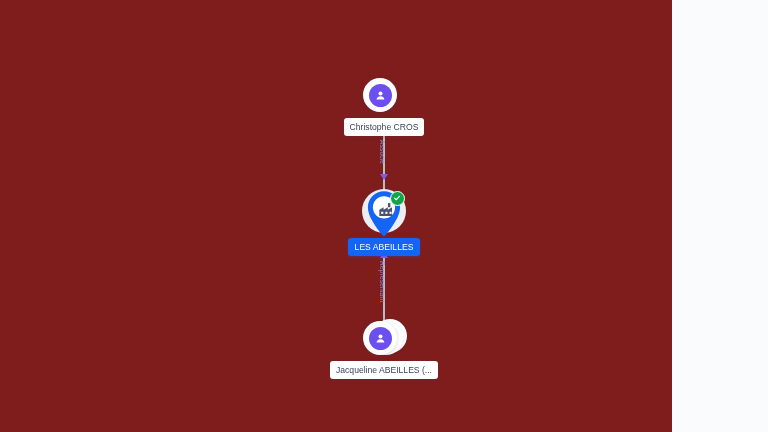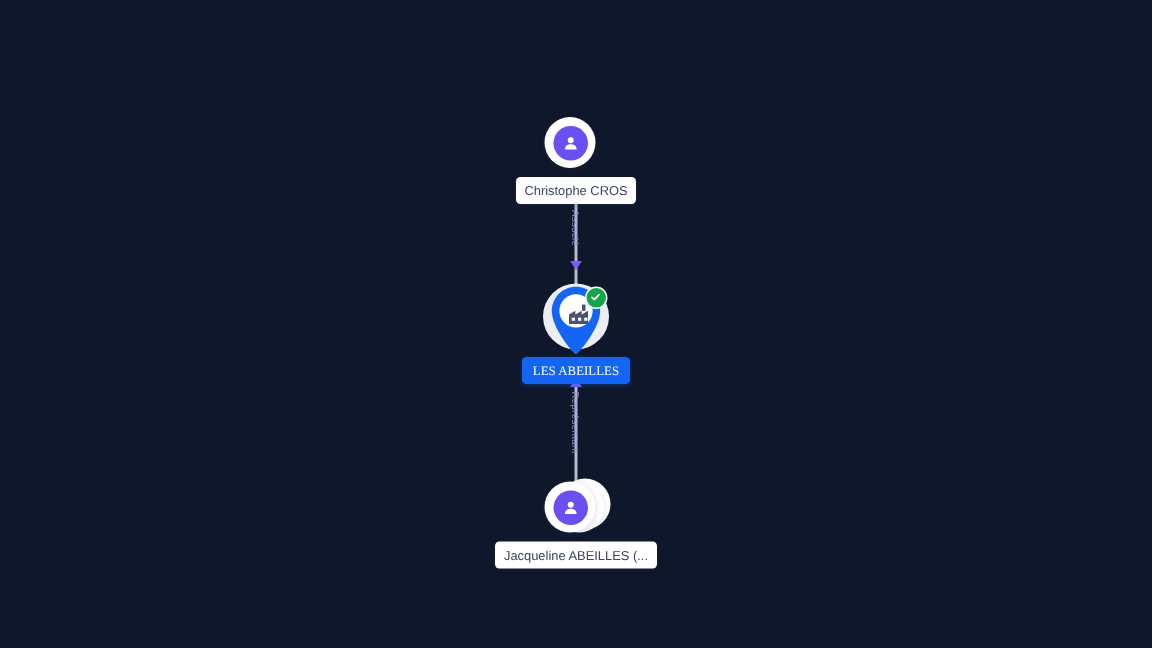--- a/index.html
+++ b/index.html
@@ -9,23 +9,23 @@
   body {
     width: 768px;
     height: 432px;
     background: #fafbfd;
     font-family: "Liberation Sans", sans-serif;
     overflow: hidden;
   }
 
   #graph-canvas {
     position: relative;
-    width: 768px;
+    width: 672px;
     height: 432px;
-    background: #0f172a;
+    background: #7f1d1d;
   }
 
   
   .edge-line {
     position: absolute;
     width: 1.5px;
     background: #b9bbc6;
   }
   .edge-upper { left: 383.2px; top: 118px; height: 74px; }
   .edge-lower { left: 383.2px; top: 254px; height: 68px; }
@@ -175,21 +175,20 @@
     margin-top: -3px;
     background: #1565f5;
     color: #ffffff;
     font-size: 8.6px;
     line-height: 1;
     font-weight: 400;
     padding: 4.5px 7px 5px 7px;
     border-radius: 3px;
     box-shadow: 0 1px 3px rgba(21,101,245,0.32);
     white-space: nowrap;
-    font-family: Liberation Serif, serif;
   }
 </style>
 </head>
 <body>
 
 <div id="graph-canvas">
 
   <div class="edge-line edge-upper"></div>
   <div class="edge-arrow arrow-down"></div>
   <div class="edge-label edge-label-upper">Associé</div>

